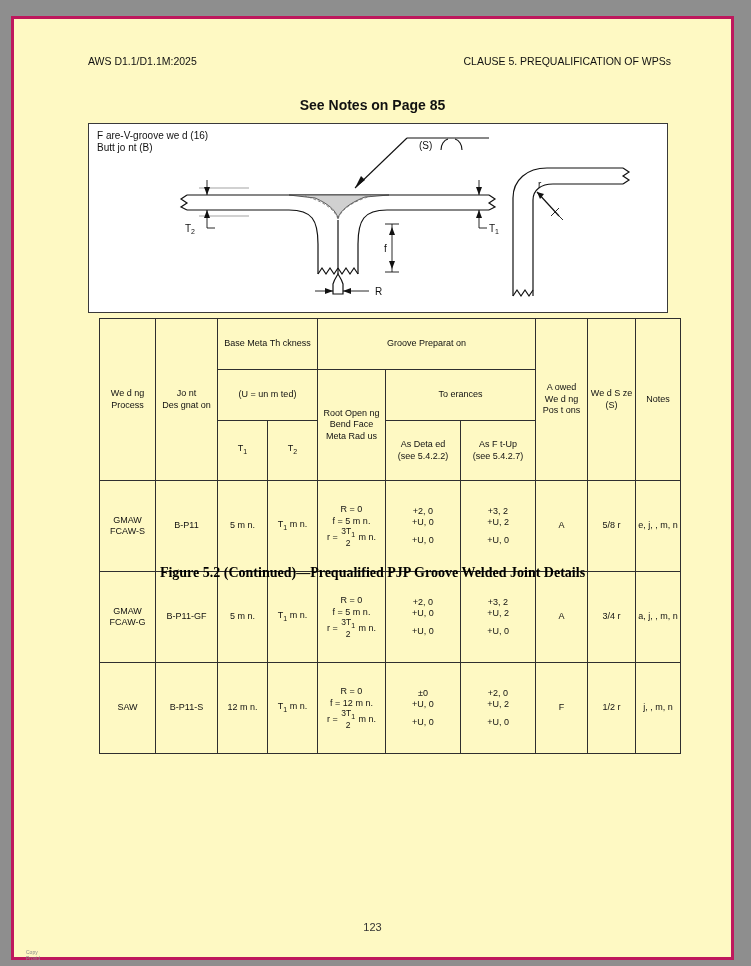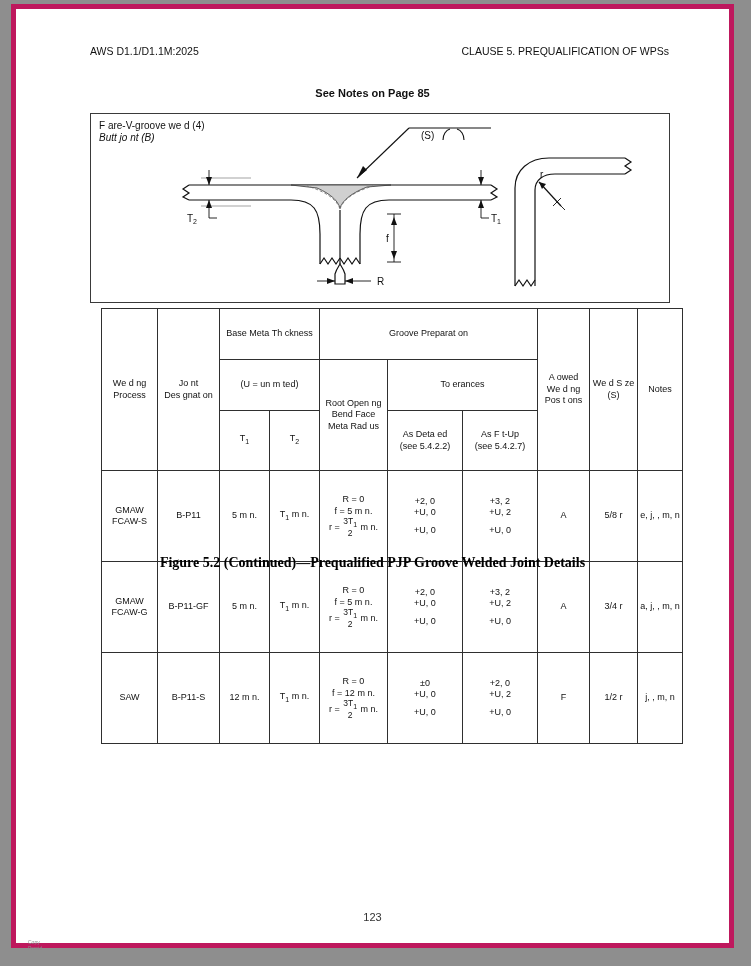--- a/index.html
+++ b/index.html
@@ -4,38 +4,38 @@
 <style>
   html,body{margin:0;padding:0;}
   body{
     width:751px;height:966px;
     background:#8e8e8e;
     font-family:"Liberation Sans",sans-serif;
     overflow:hidden;
   }
   #page{
     position:absolute;
-    left:11px;top:4px;
+    left:11px;top:16px;
     width:723px;height:944px;
-    background:#ffffff;
-    border:5px solid #be185d;
+    background:#fef9c3;
+    border:3px solid #be185d;
     box-sizing:border-box;
   }
 
   
   .runhead{
     position:absolute;top:36px;left:0;right:0;height:14px;
     font-size:10.5px;color:#111;
   }
   .runhead .left{position:absolute;left:74px;top:0;white-space:nowrap;}
   .runhead .right{position:absolute;right:60px;top:0;white-space:nowrap;padding-left:10px;}
 
   .seenotes{
     position:absolute;top:78px;left:0;right:0;
-    text-align:center;font-size:11px;font-weight:bold;color:#111;
+    text-align:center;font-size:14px;font-weight:bold;color:#111;
   }
 
   
   #figbox{
     position:absolute;left:74px;top:104px;
     width:580px;height:190px;
     border:1px solid #3a3a3a;
     box-sizing:border-box;
     background:#fff;
   }
@@ -100,22 +100,22 @@
 <div id="page">
 
   <div class="runhead">
     <span class="left">AWS D1.1/D1.1M:2025</span>
     <span class="right">CLAUSE 5. PREQUALIFICATION OF WPSs</span>
   </div>
 
   <div class="seenotes">See Notes on Page 85</div>
 
   <div id="figbox">
-    <div class="figlabel">F are-V-groove we d (4)</div>
-    <div class="figlabel" style="top:18px;font-style:italic;">Butt jo nt (B)</div>
+    <div class="figlabel">F are-V-groove we d (16)</div>
+    <div class="figlabel" style="top:18px;">Butt jo nt (B)</div>
 
     <svg id="figsvg" width="578" height="188" viewBox="0 0 578 188">
       <g stroke="#111" fill="none" stroke-width="1.1">
 
         <line x1="266" y1="64" x2="318" y2="14"></line>
         <polygon points="266,64 276,56 272,52" fill="#111" stroke="none"></polygon>
         <line x1="318" y1="14" x2="400" y2="14"></line>
 
         <path d="M 352 26 A 9 11 0 0 1 359 15"></path>
         <path d="M 366 15 A 9 11 0 0 1 373 26"></path>

